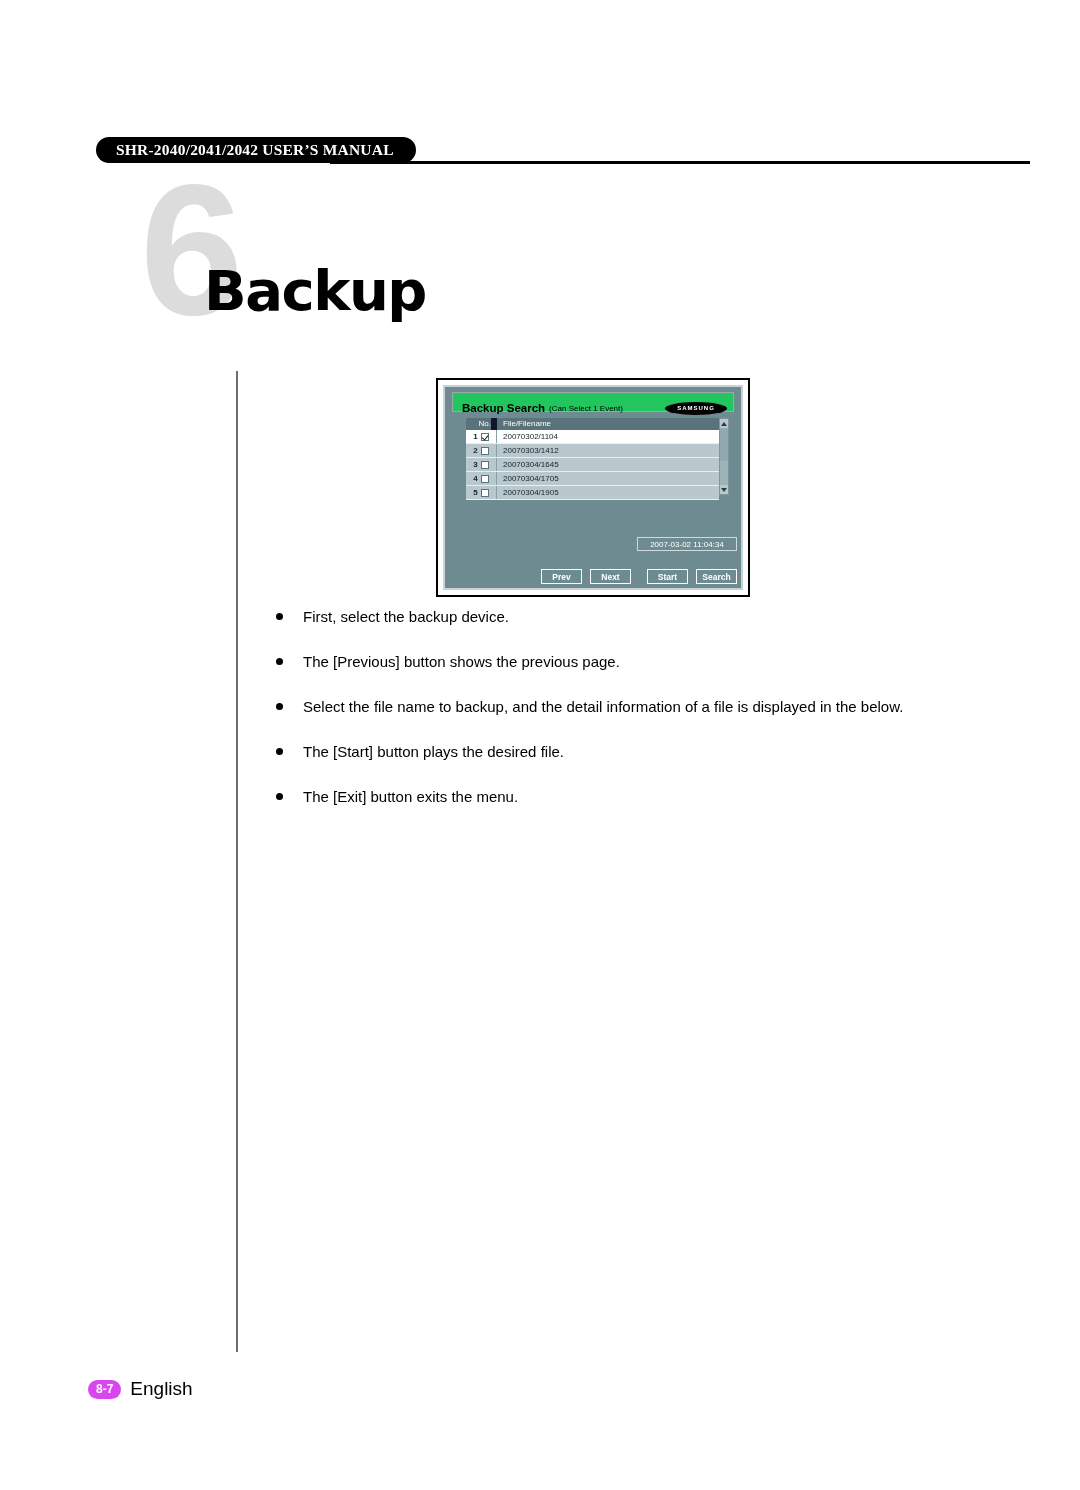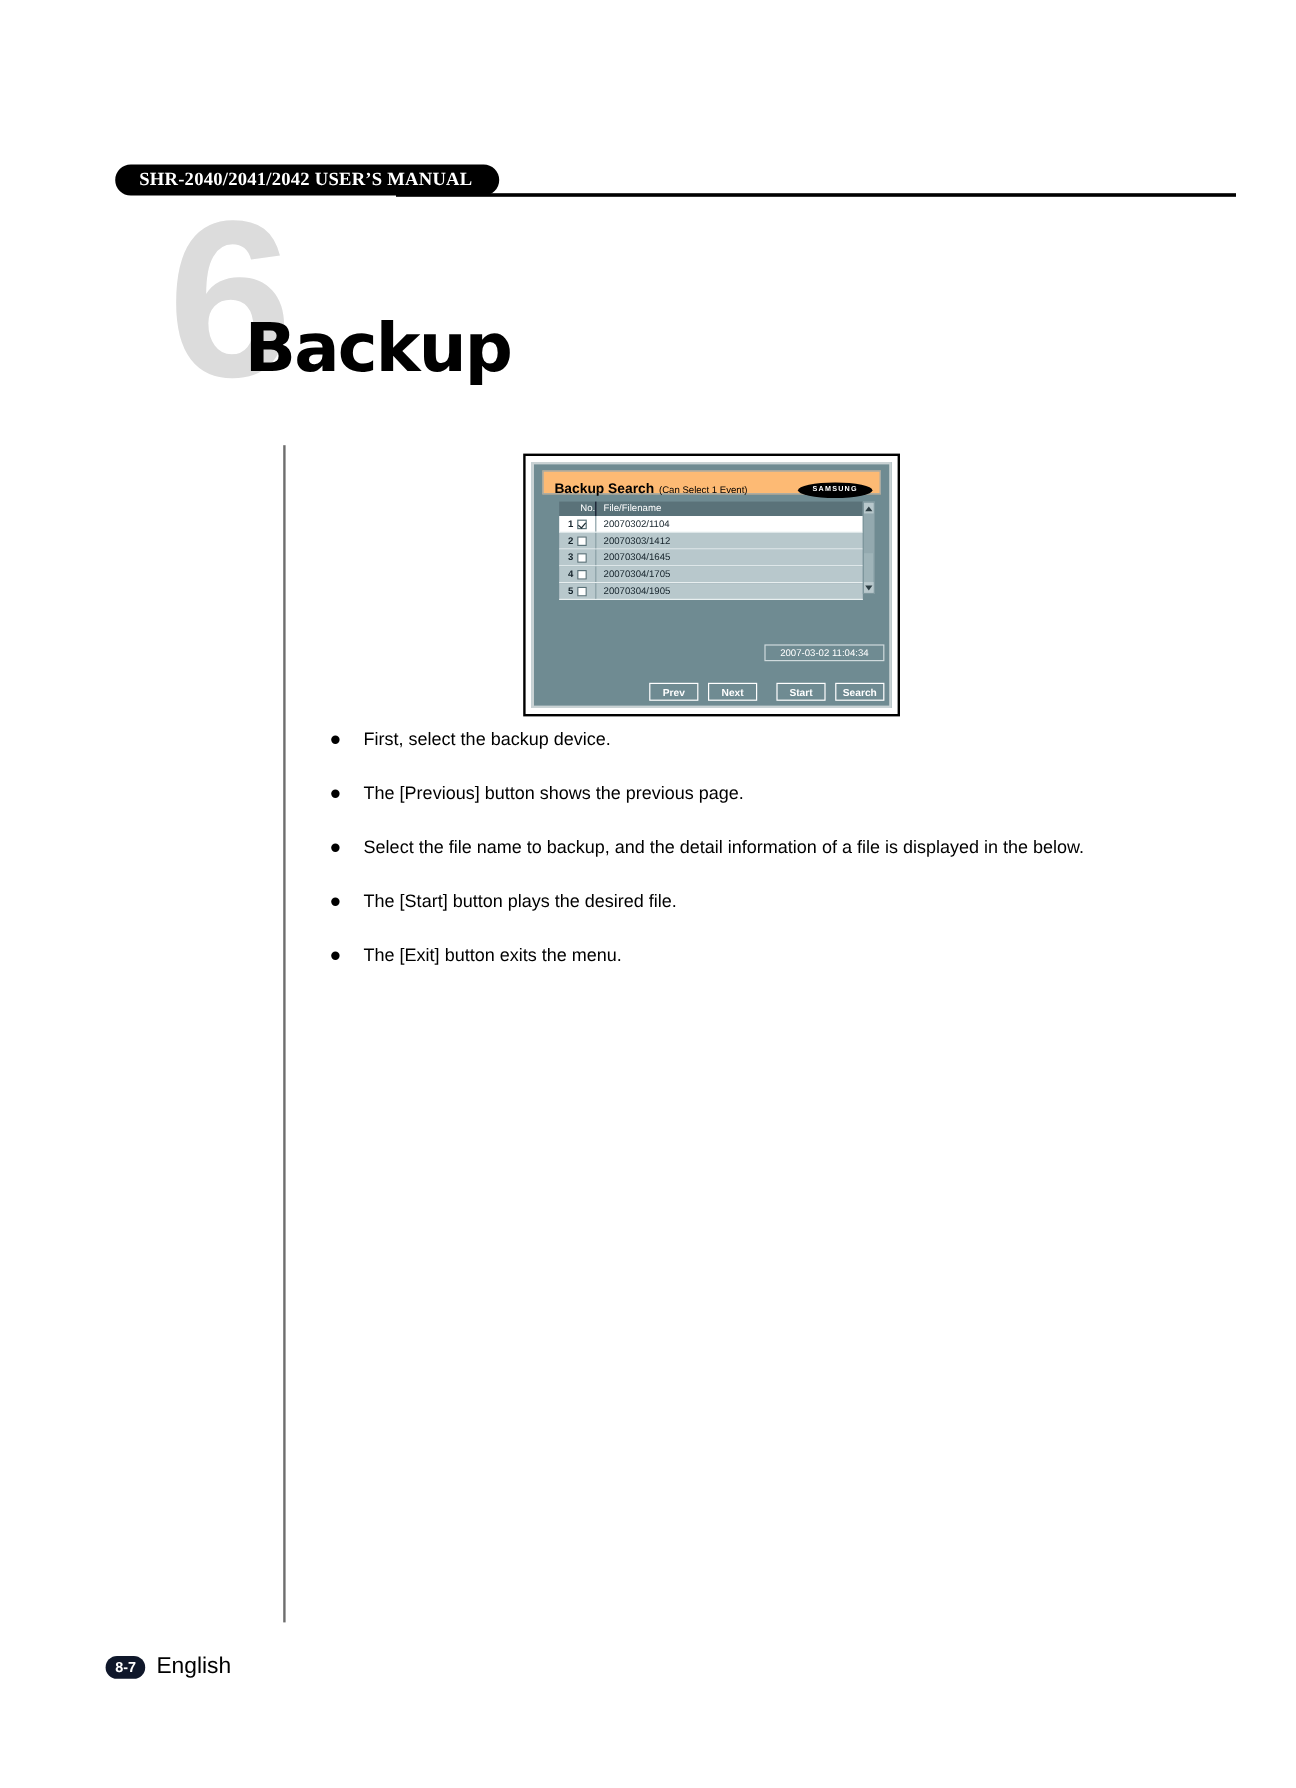--- a/index.html
+++ b/index.html
@@ -93,21 +93,21 @@
     box-sizing: border-box;
     border: 2px solid #c9d2d4;
     background: #6f8b92;
     position: relative;
   }
   #dialog-titlebar {
     position: absolute;
     left: 7px; top: 5px;
     right: 7px;
     height: 20px;
-    background: #fdba74;
+    background: #22c55e;
     border: 1px solid #9aa9ad;
     box-sizing: border-box;
     display: flex;
     align-items: center;
     padding: 12px 6px 0 9px;
   }
   #dialog-title {
     font-size: 11.5px;
     font-weight: bold;
     color: #000000;
@@ -143,21 +143,21 @@
     display: flex;
     height: 12px;
     background: #5a7279;
     color: #ffffff;
     font-size: 8px;
     align-items: center;
   }
   .th-no {
     width: 31px;
     text-align: right;
-    border-right: 1px solid #0f172a;
+    border-right: 6px solid #0f172a;
     box-sizing: border-box;
     line-height: 12px;
   }
   .th-file {
     flex: 1;
     padding-left: 6px;
     line-height: 12px;
   }
   .table-row {
     display: flex;
@@ -293,21 +293,21 @@
   }
 
   
   #footer {
     position: absolute;
     left: 88px; top: 1378px;
     display: flex;
     align-items: center;
   }
   #page-badge {
-    background: #0f172a;
+    background: #d946ef;
     color: #ffffff;
     font-size: 12px;
     font-weight: bold;
     border-radius: 11px;
     padding: 2px 8px;
     line-height: 15px;
   }
   #footer-lang {
     margin-left: 9px;
     font-size: 19px;

